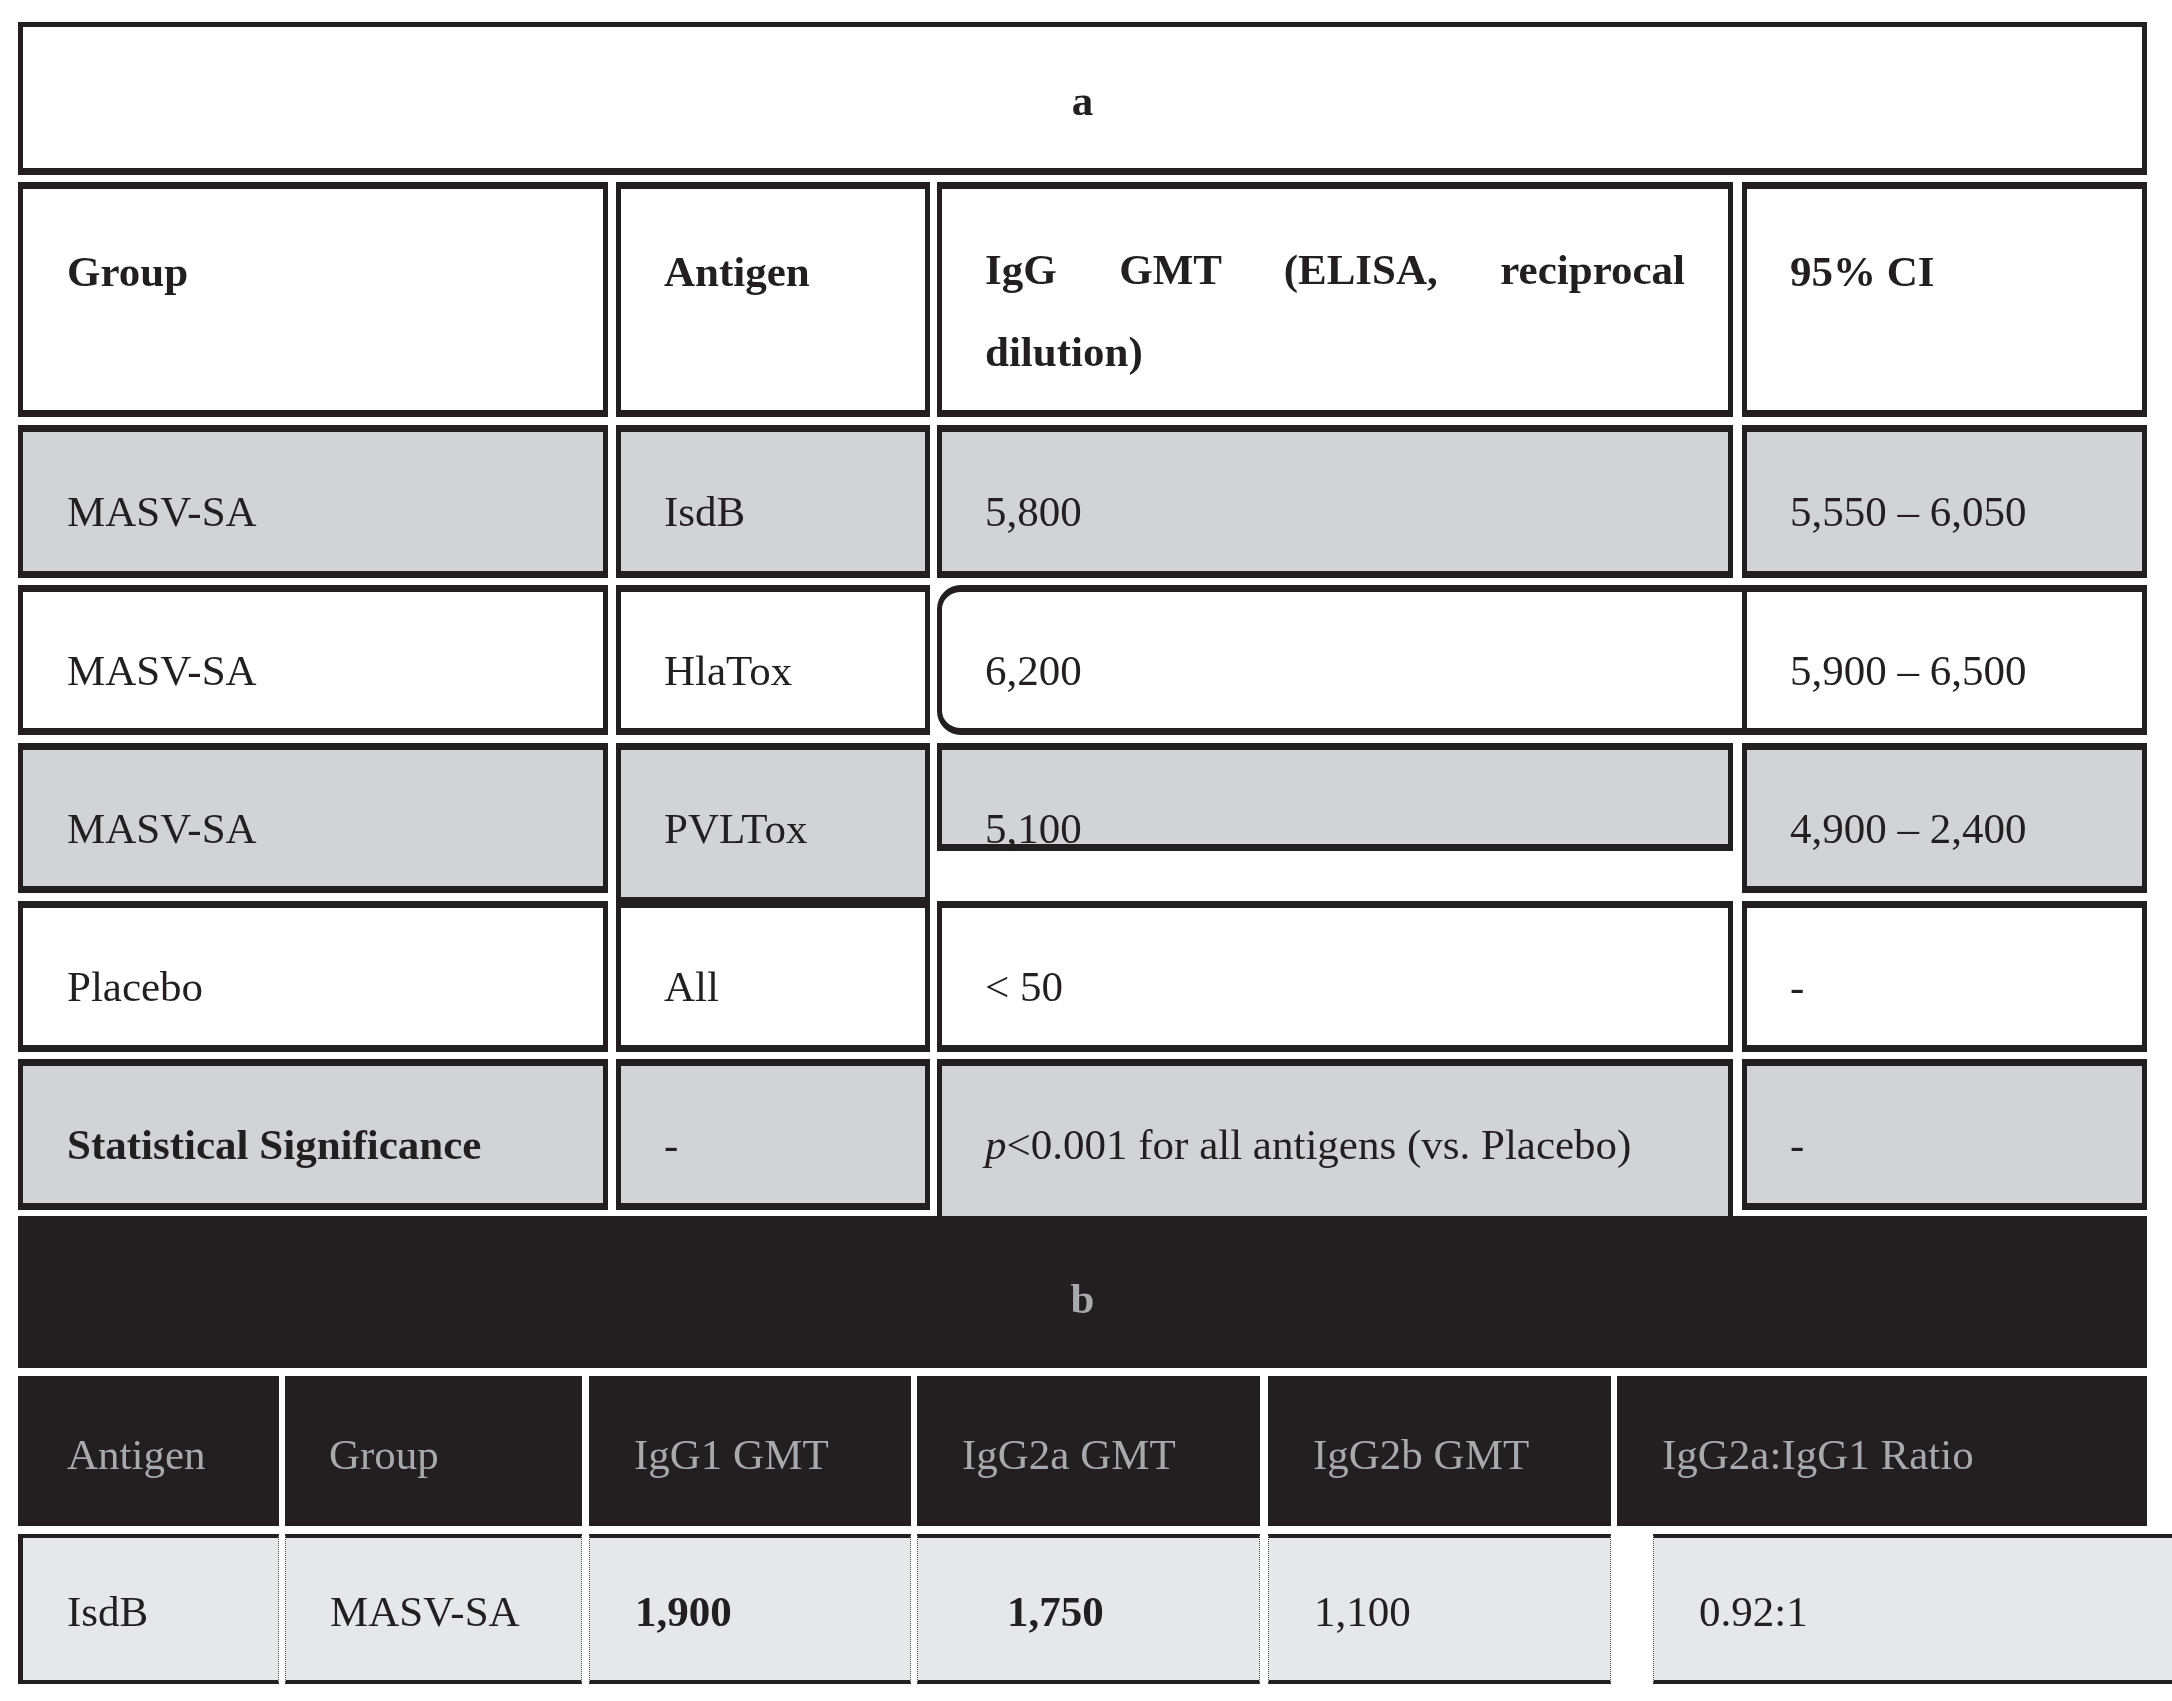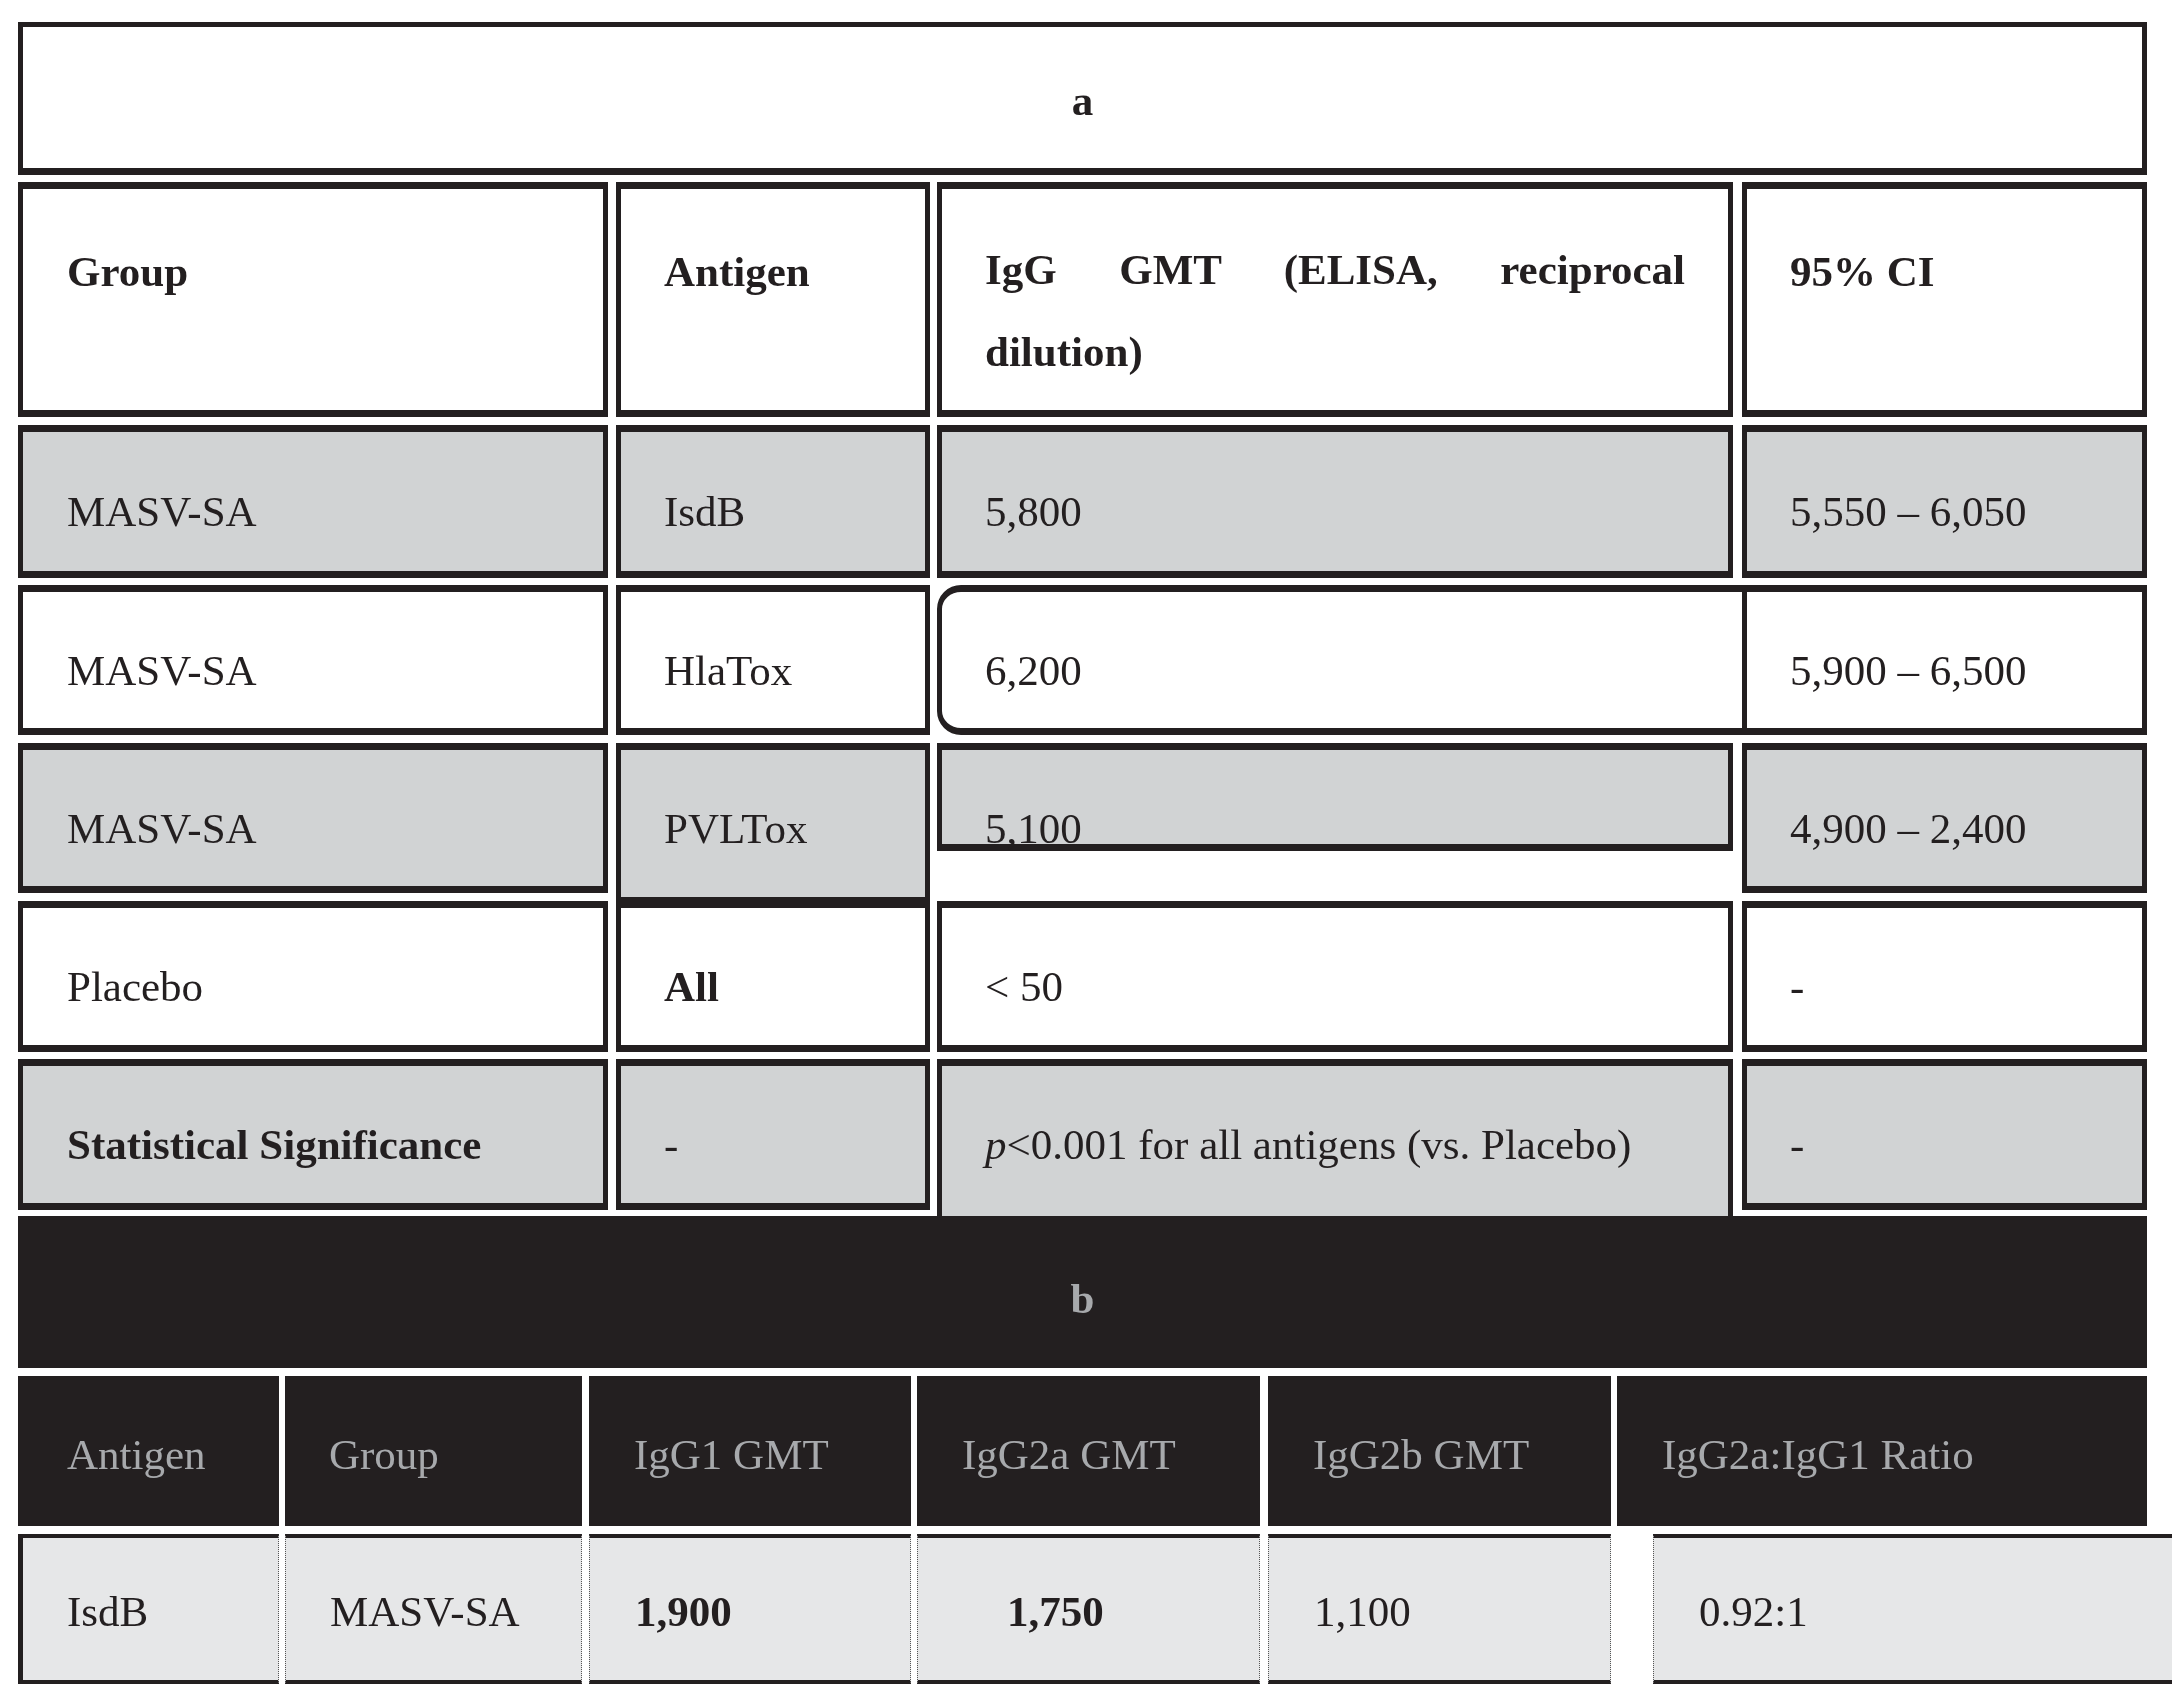--- a/index.html
+++ b/index.html
@@ -80,21 +80,21 @@
   <span class="txt" style="top:57px;">5,100</span>
 </div>
 <div class="box cellA gray" style="left:1742px; top:743px; width:405px; height:150px;">
   <span class="txt" style="top:57px;">4,900 – 2,400</span>
 </div>
 
 <div class="box cellA white" style="left:18px; top:901px; width:590px; height:151px;">
   <span class="txt" style="top:57px; left:44px;">Placebo</span>
 </div>
 <div class="box cellA white" style="left:616px; top:901px; width:314px; height:151px;">
-  <span class="txt" style="top:57px;font-weight:bold;">All</span>
+  <span class="txt" style="top:57px;">All</span>
 </div>
 <div class="box cellA white" style="left:937px; top:901px; width:796px; height:151px;">
   <span class="txt" style="top:57px;">&lt; 50</span>
 </div>
 <div class="box cellA white" style="left:1742px; top:901px; width:405px; height:151px;">
   <span class="txt" style="top:57px;">-</span>
 </div>
 
 <div class="box cellA gray" style="left:18px; top:1059px; width:590px; height:151px;">
   <span class="txt bold" style="top:57px; left:44px;">Statistical Significance</span>

